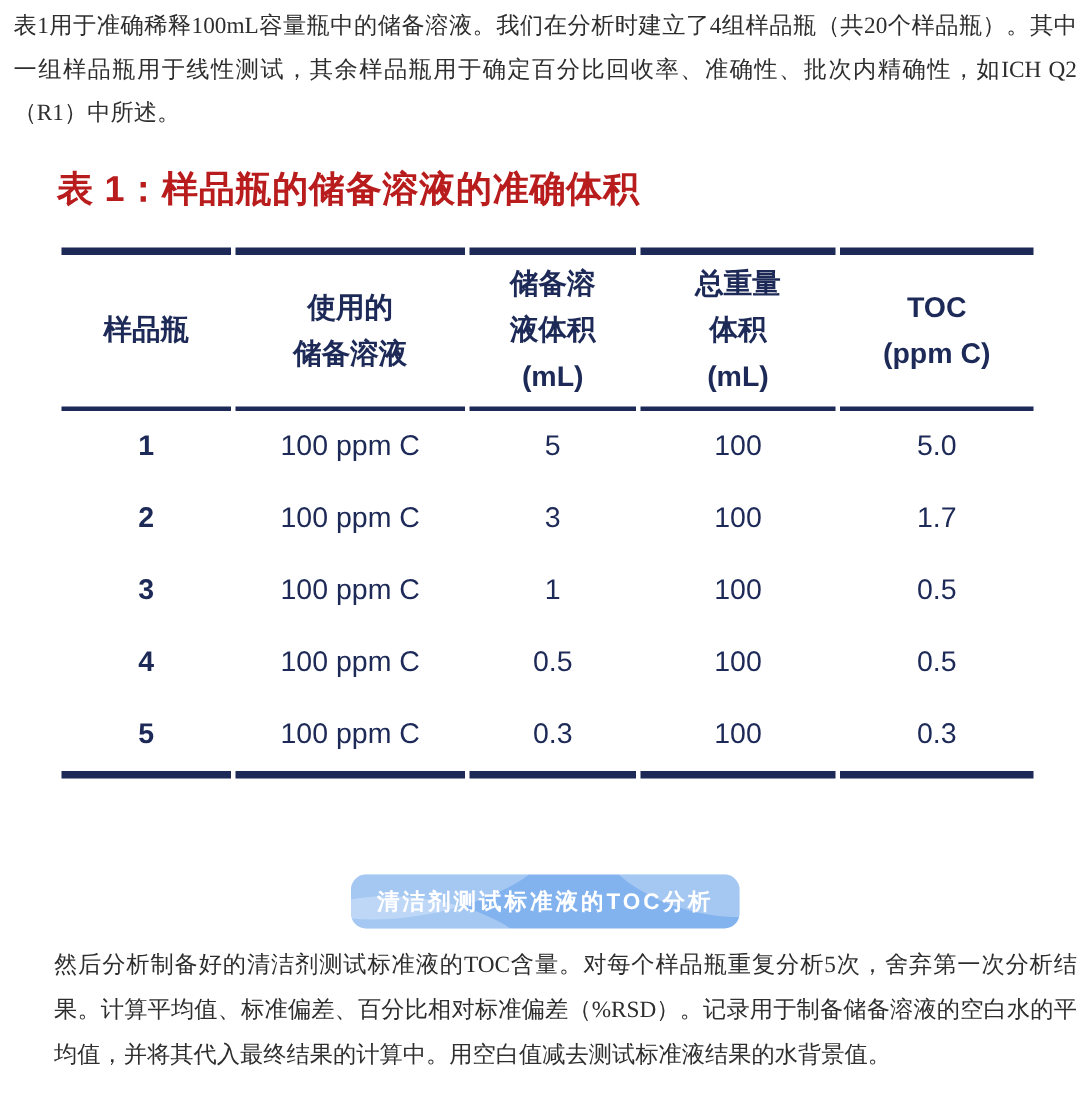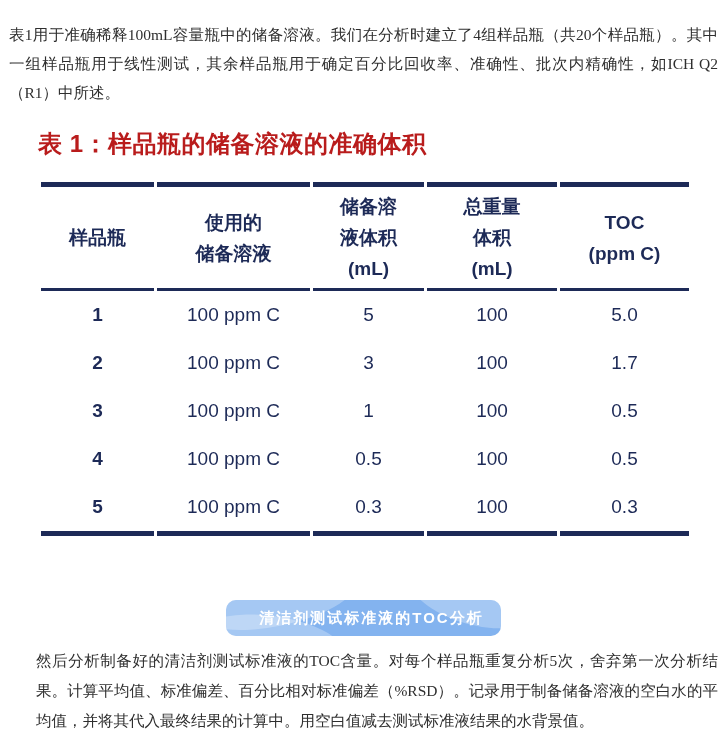--- a/index.html
+++ b/index.html
@@ -17,21 +17,21 @@
 
   
   .paragraph {
     margin: 0 9px;
     font-family: "Liberation Serif", "DejaVu Serif", serif;
     font-size: 15.5px;
     line-height: 29px;
     color: #2e2e2e;
     text-align: justify;
   }
-  .para-top { padding-top: 20px; }
+  .para-top { padding-top: 3px; }
   .para-bottom { margin-top: 10px; line-height: 30px; margin-left: 36px; }
 
   
   .table-section {
     margin: 23px 35px 0 38px;
     color: #1d2a57;
   }
   .table-title {
     font-size: 24px;
     font-weight: bold;
@@ -85,21 +85,20 @@
     height: 36px;
     margin: 64px auto 0 auto;
     border-radius: 10px;
     background: #83b3ef;
     position: relative;
     overflow: hidden;
     display: flex;
     align-items: center;
     justify-content: center;
     cursor: pointer;
-    padding-left: 16px;
   }
   .cta-blob {
     position: absolute;
     background: rgba(255, 255, 255, 0.28);
     border-radius: 50%;
     pointer-events: none;
   }
   .blob-top-left    { width: 170px; height: 64px; left: -35px; top: -38px; transform: rotate(-12deg); }
   .blob-bottom-left { width: 150px; height: 60px; left: -30px; bottom: -40px; transform: rotate(8deg); }
   .blob-top-right   { width: 140px; height: 70px; right: -45px; top: -45px; transform: rotate(15deg); }

